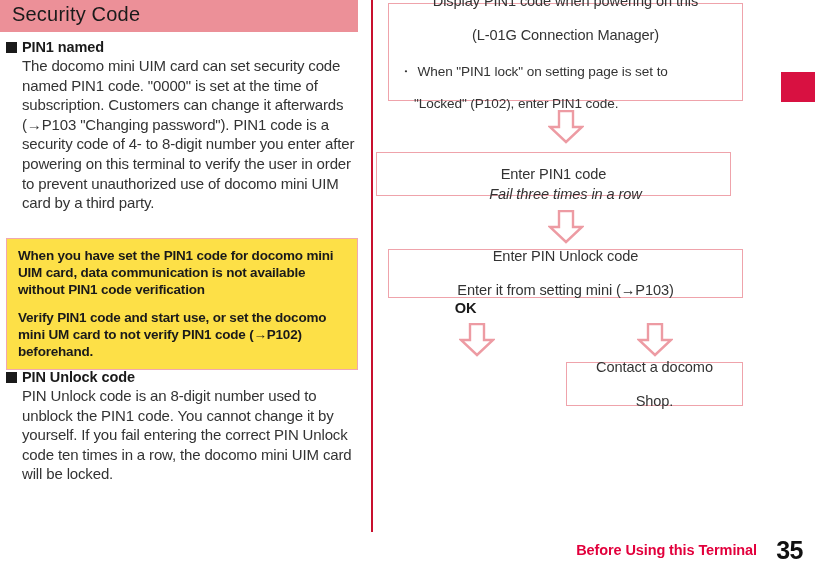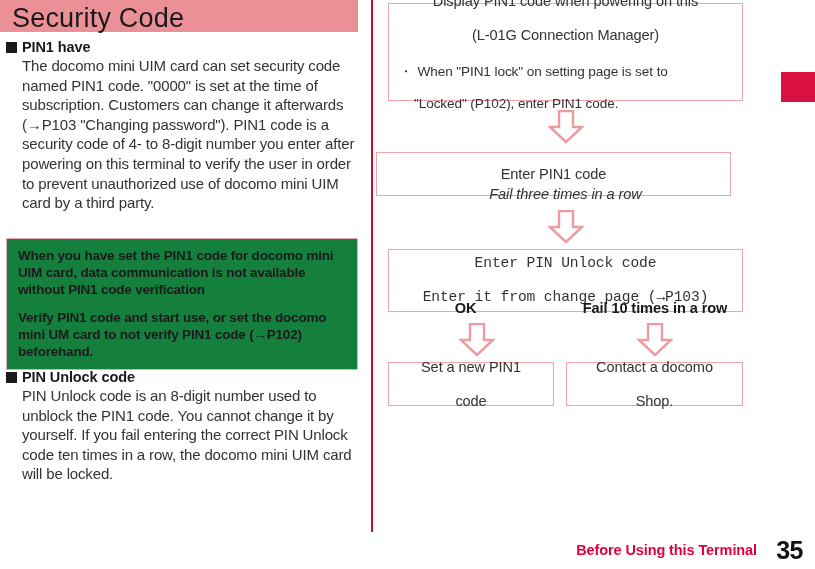--- a/index.html
+++ b/index.html
@@ -55,21 +55,21 @@
     left: 0; top: 0;
     width: 358px;
     height: 32px;
     background: #ec9098;
     box-sizing: border-box;
   }
   .section-header-title {
     position: absolute;
     left: 12px;
     top: 3px;
-    font-size: 27px;
+    font-size: 20px;
     font-weight: 400;
     letter-spacing: 0.2px;
     color: #1a1a1a;
   }
 
   .blk {
     position: absolute;
     left: 6px;
     width: 352px;
   }
@@ -100,21 +100,21 @@
     color: #333333;
     letter-spacing: -0.15px;
   }
 
   .note-box {
     position: absolute;
     left: 6px;
     width: 352px;
     box-sizing: border-box;
     border: 1px solid #f0a8b0;
-    background: #15803d;
+    background: #fde047;
     padding: 8px 11px 9px 11px;
   }
   .note-para {
     font-size: 13.5px;
     font-weight: bold;
     line-height: 17px;
     color: #1a1a1a;
     letter-spacing: -0.2px;
   }
   .note-para + .note-para { margin-top: 11px; }
@@ -215,21 +215,21 @@
 
   <div id="left-col">
 
     <div class="section-header">
       <div class="section-header-title">Security Code</div>
     </div>
 
     <div class="blk" style="top:38px;">
       <div class="blk-heading">
         <span class="sq-bullet"></span>
-        <span>PIN1 have</span>
+        <span>PIN1 named</span>
       </div>
       <div class="blk-body">The docomo mini UIM card can set security code named PIN1 code. "0000" is set at the time of subscription. Customers can change it afterwards (→P103 "Changing password"). PIN1 code is a security code of 4- to 8-digit number you enter after powering on this terminal to verify the user in order to prevent unauthorized use of docomo mini UIM card by a third party.</div>
     </div>
 
     <div class="note-box" style="top:238px;">
       <div class="note-para">When you have set the PIN1 code for docomo mini UIM card, data communication is not available without PIN1 code verification</div>
       <div class="note-para">Verify PIN1 code and start use, or set the docomo mini UM card to not verify PIN1 code (→P102) beforehand.</div>
     </div>
 
     <div class="blk" style="top:368px;">
@@ -270,44 +270,39 @@
     </div>
 
     <div class="fc-label" style="left:17px; top:185px; width:355px;font-style:italic;">Fail three times in a row</div>
 
     <div class="fc-arrow" style="left:177px; top:210px;">
       <svg width="36" height="34" viewBox="0 0 36 34">
         <path d="M11 1 L25 1 L25 17 L34 17 L18 32 L2 17 L11 17 Z" fill="#ffffff" stroke="#ed9ba3" stroke-width="2.4" stroke-linejoin="miter"></path>
       </svg>
     </div>
 
-    <div class="fc-box" style="left:17px; top:249px; width:355px; height:63px;font-family:Liberation Mono, monospace;">
+    <div class="fc-box" style="left:17px; top:249px; width:355px; height:49px;">
       <div class="fc-line">Enter PIN Unlock code</div>
-      <div class="fc-line">Enter it from change page (→P103)</div>
+      <div class="fc-line">Enter it from setting mini (→P103)</div>
     </div>
 
     <div class="fc-label bold" style="left:17px; top:299px; width:155px;">OK</div>
-    <div class="fc-label bold" style="left:196px; top:299px; width:176px;">Fail 10 times in a row</div>
 
     <div class="fc-arrow" style="left:88px; top:323px;">
       <svg width="36" height="34" viewBox="0 0 36 34">
         <path d="M11 1 L25 1 L25 17 L34 17 L18 32 L2 17 L11 17 Z" fill="#ffffff" stroke="#ed9ba3" stroke-width="2.4" stroke-linejoin="miter"></path>
       </svg>
     </div>
 
     <div class="fc-arrow" style="left:266px; top:323px;">
       <svg width="36" height="34" viewBox="0 0 36 34">
         <path d="M11 1 L25 1 L25 17 L34 17 L18 32 L2 17 L11 17 Z" fill="#ffffff" stroke="#ed9ba3" stroke-width="2.4" stroke-linejoin="miter"></path>
       </svg>
     </div>
 
-    <div class="fc-box" style="left:17px; top:362px; width:166px; height:44px;">
-      <div class="fc-line">Set a new PIN1</div>
-      <div class="fc-line">code</div>
-    </div>
 
     <div class="fc-box" style="left:195px; top:362px; width:177px; height:44px;">
       <div class="fc-line">Contact a docomo</div>
       <div class="fc-line">Shop.</div>
     </div>
 
   </div>
 
   <div id="footer">
     <div class="footer-chapter">Before Using this Terminal</div>

